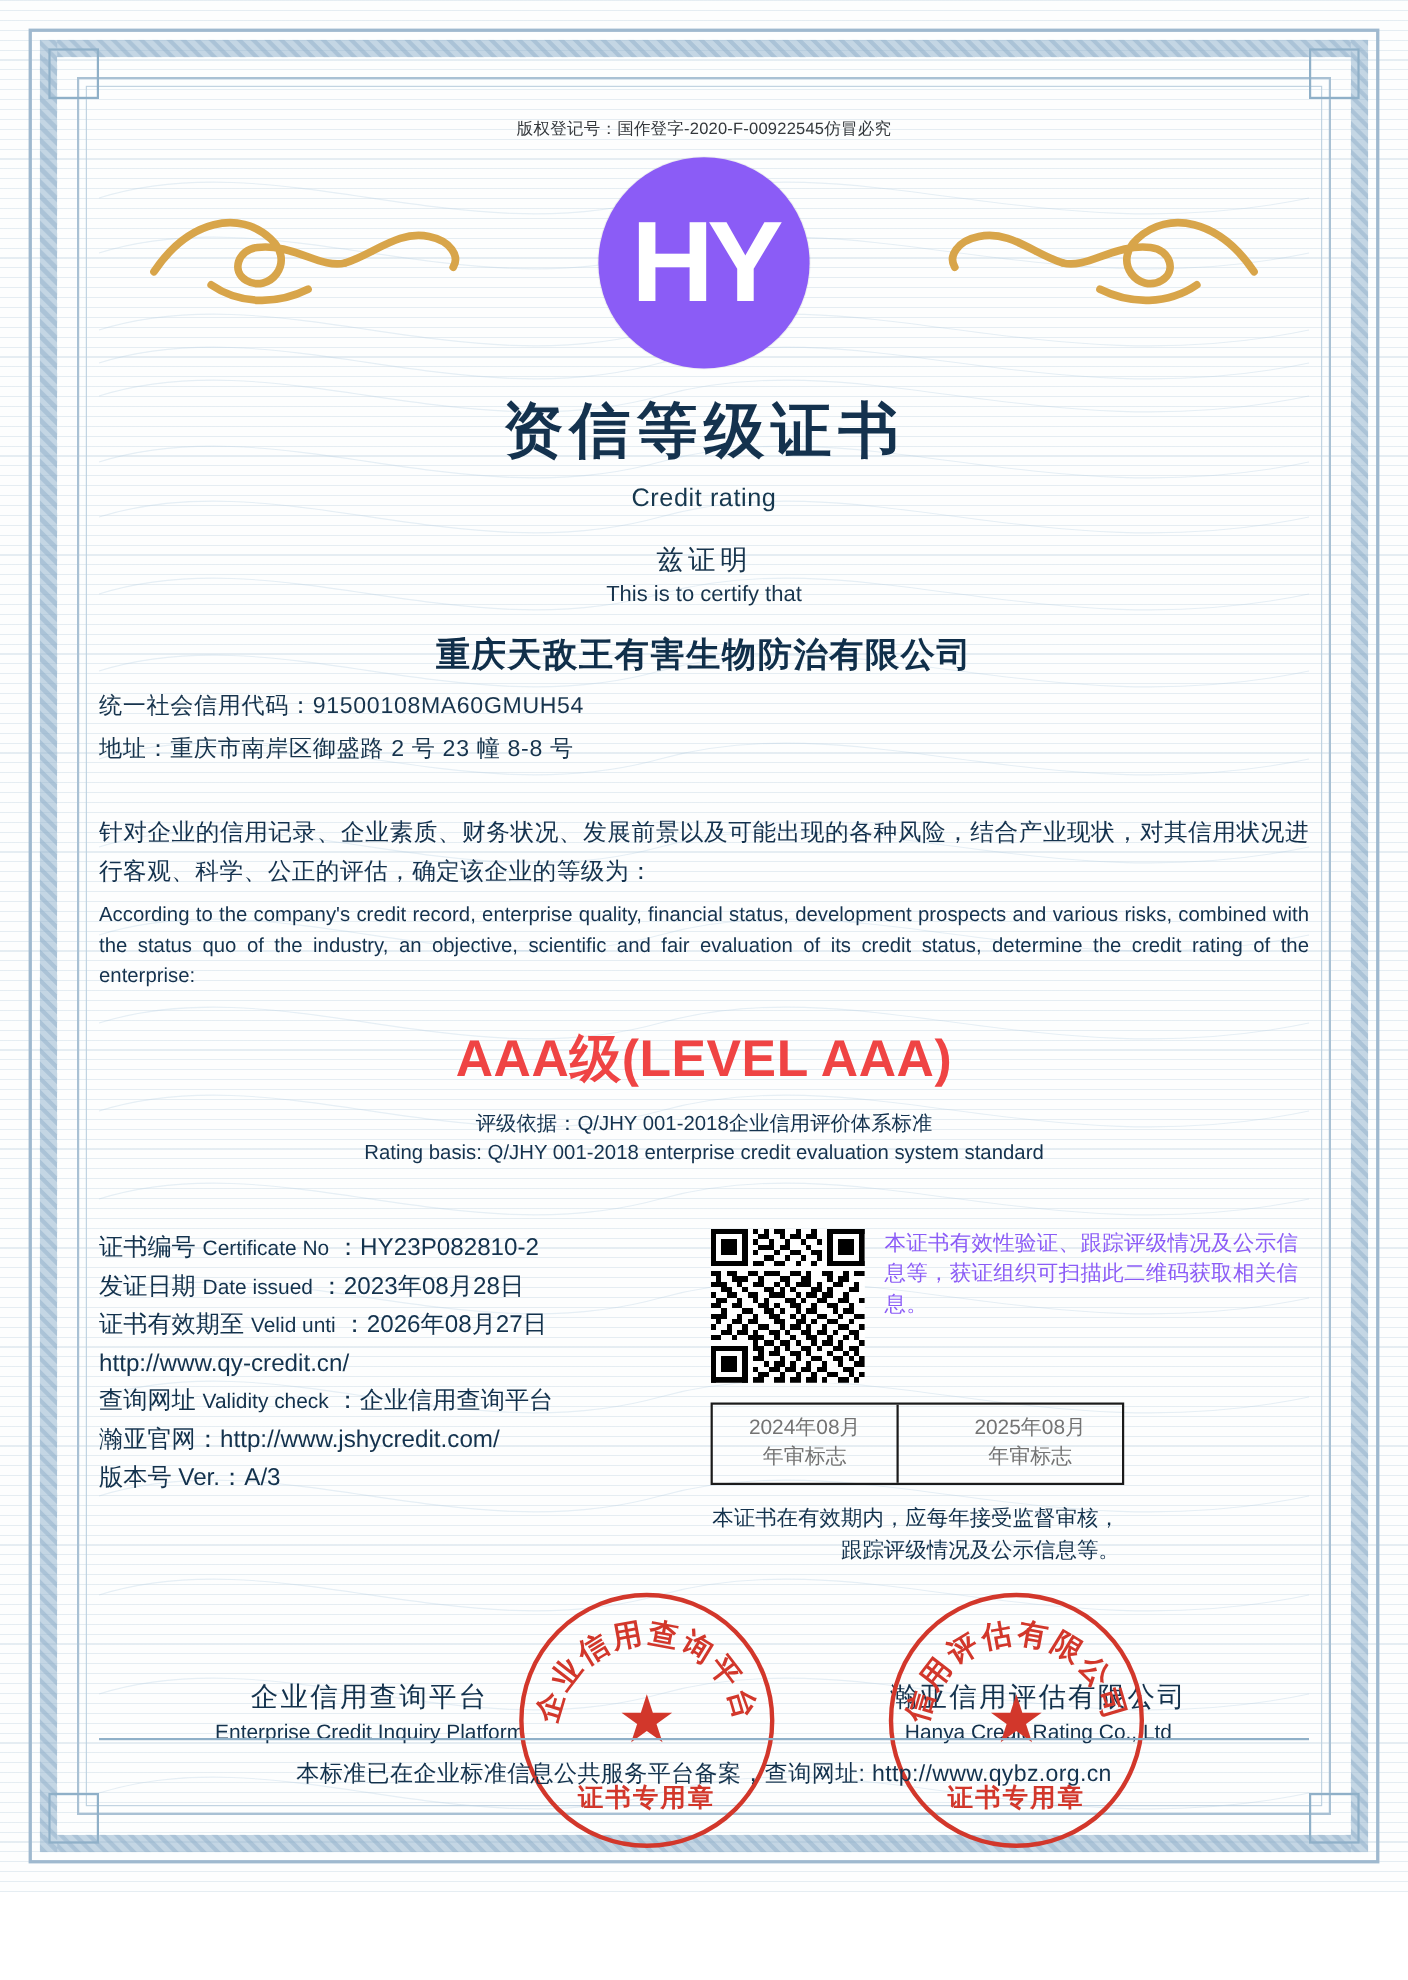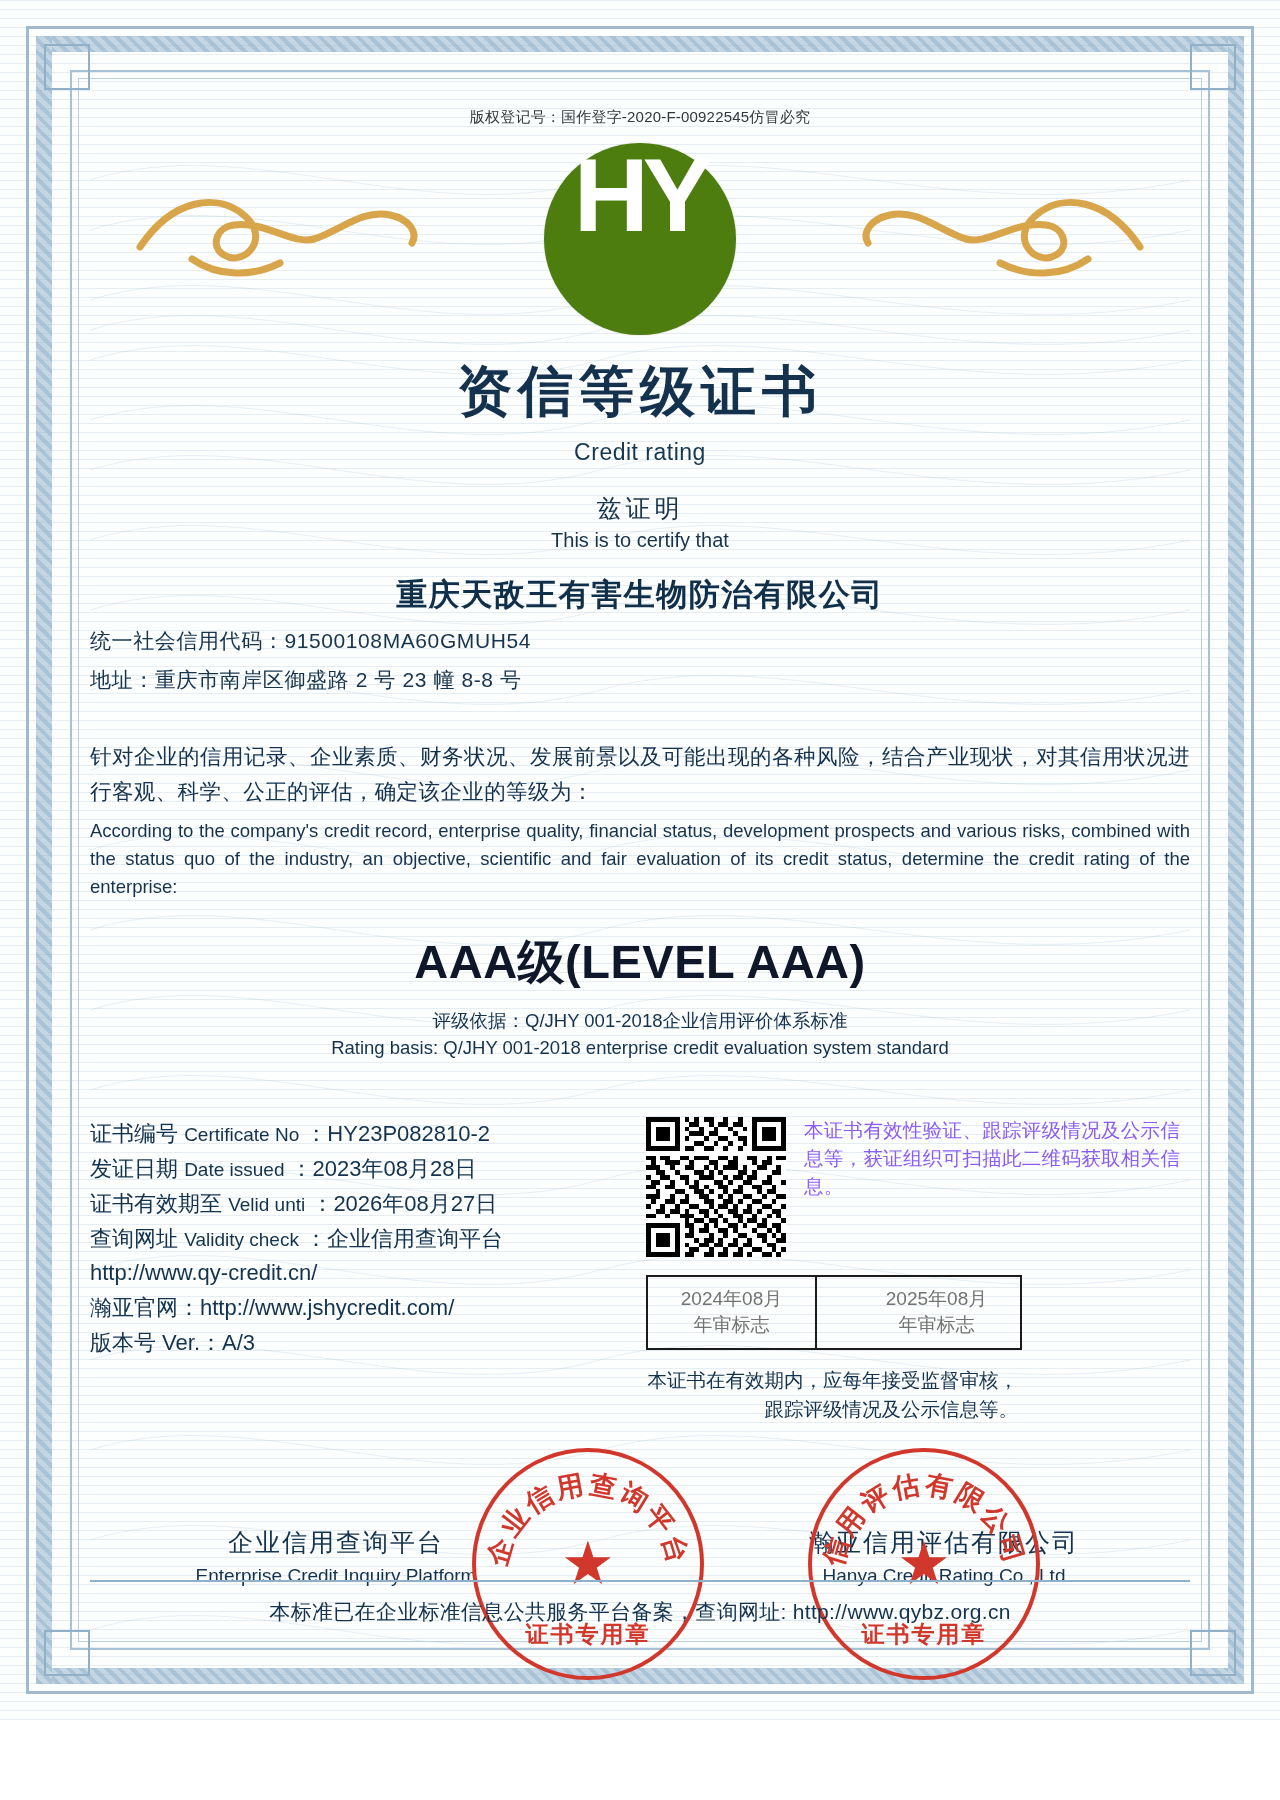--- a/index.html
+++ b/index.html
@@ -115,22 +115,23 @@
   .flourish.right { right: 42px; transform: scaleX(-1); }
 
   .logo {
     position: absolute;
     left: 50%;
     top: 14px;
     transform: translateX(-50%);
     width: 192px;
     height: 192px;
     border-radius: 50%;
-    background: #4d7c0f;
+    background: #8b5cf6;
     display: flex;
+    align-items: center;
     justify-content: center;
     box-shadow: 0 0 0 1px rgba(0,0,0,.05);
   }
   .logo-text {
     color: #fff;
     font-weight: 700;
     font-size: 104px;
     line-height: 1;
     letter-spacing: -6px;
     font-family: "Liberation Sans", sans-serif;
@@ -194,21 +195,21 @@
     color: #14324e;
     line-height: 1.52;
     margin-top: 6px;
     text-align: justify;
   }
 
   .level {
     text-align: center;
     font-size: 47px;
     font-weight: 700;
-    color: #0f172a;
+    color: #ef4444;
     margin-top: 30px;
     letter-spacing: .5px;
   }
   .basis-cn {
     text-align: center;
     font-size: 18.5px;
     color: #14324e;
     margin-top: 14px;
   }
   .basis-en {
@@ -448,26 +449,26 @@
         <div class="line">
           <span>发证日期</span>
           <span class="lbl-en">Date issued</span>
           <span>：2023年08月28日</span>
         </div>
         <div class="line">
           <span>证书有效期至</span>
           <span class="lbl-en">Velid unti</span>
           <span>：2026年08月27日</span>
         </div>
+        <div class="line">http://www.qy-credit.cn/</div>
         <div class="line">
           <span>查询网址</span>
           <span class="lbl-en">Validity check</span>
           <span>：企业信用查询平台</span>
         </div>
-        <div class="line">http://www.qy-credit.cn/</div>
         <div class="line">瀚亚官网：http://www.jshycredit.com/</div>
         <div class="line">版本号 Ver.：A/3</div>
       </div>
 
       <div class="details-right">
         <div class="qr-row">
           <div class="qr">
             <svg width="140" height="140" viewBox="0 0 29 29" shape-rendering="crispEdges">
               <rect width="29" height="29" fill="#ffffff"></rect>
               <g fill="#000000">

